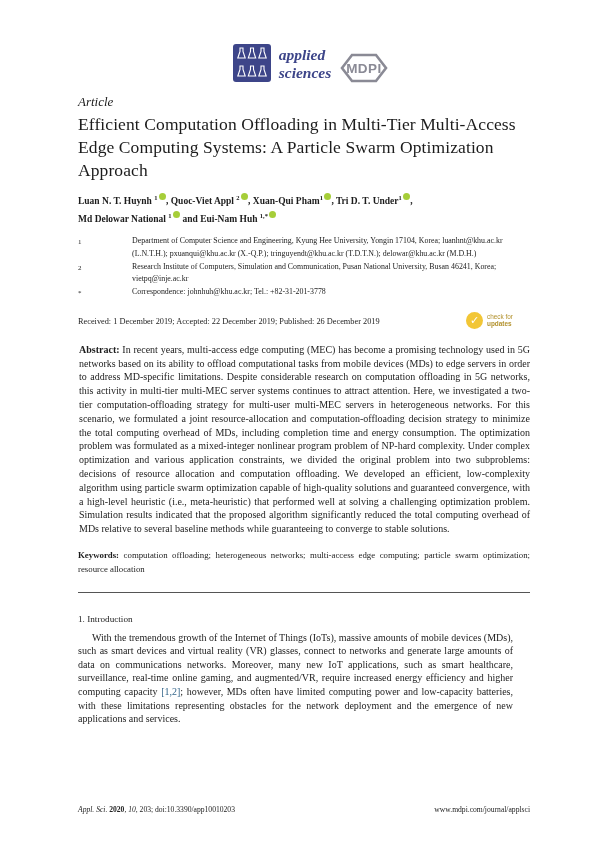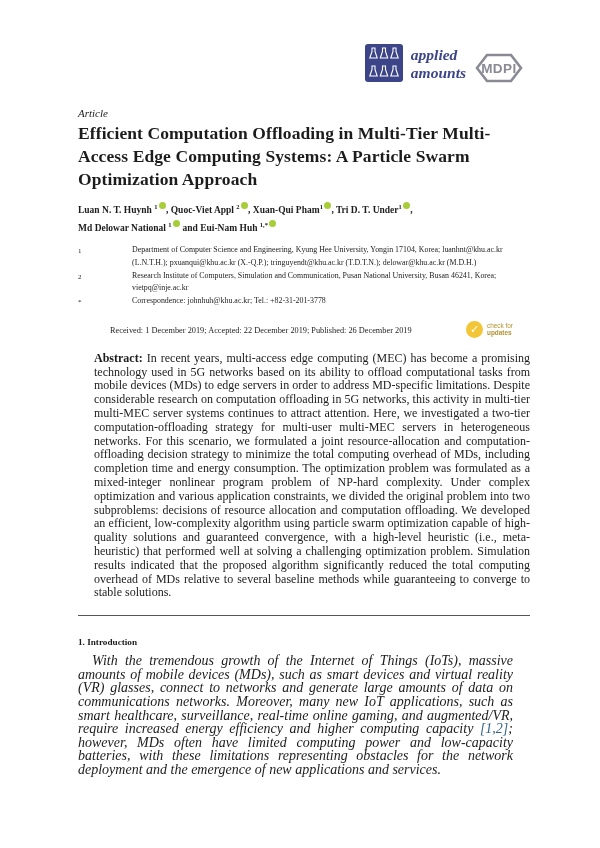--- a/index.html
+++ b/index.html
@@ -1,56 +1,56 @@
 <!DOCTYPE html>
 <html><head>
 <meta charset="utf-8">
 <style>
   html,body{margin:0;padding:0;background:#e9e9e9;}
   .page{width:600px;height:848px;background:#ffffff;position:relative;margin:0 auto;
         font-family:"Liberation Serif","DejaVu Serif",serif;color:#1c1c1c;overflow:hidden;}
   .content{position:absolute;left:78px;top:44px;width:452px;}
 
   
-  .header{display:flex;justify-content:flex-end;align-items:flex-start;height:50px;padding-left:20px;}
+  .header{display:flex;justify-content:center;align-items:flex-start;height:50px;padding-left:20px;}
   .brand{display:flex;align-items:flex-start;}
   .brand-icon{width:38px;height:38px;border-radius:3px;background:#3d4589;display:block;}
   .brand-name{margin-left:8px;font-style:italic;font-weight:bold;color:#3d4589;
               font-size:15.5px;line-height:17.5px;padding-top:2px;}
   .mdpi-logo{display:block;margin-top:6px;}
 
   
-  .article-type{font-style:italic;font-size:11px;margin-top:13px;}
-  .title{font-size:17.5px;font-weight:bold;line-height:23px;margin-top:3px;letter-spacing:.1px;}
+  .article-type{font-style:italic;font-size:13px;}
+  .title{font-size:17.5px;font-weight:normal;line-height:23px;margin-top:3px;letter-spacing:.1px;}
   .authors{margin-top:9px;font-size:9.5px;font-weight:bold;line-height:14.5px;}
   .authors sup{font-size:6.5px;font-weight:bold;}
   .orcid{display:inline-block;width:7px;height:7px;border-radius:50%;background:#a6ce39;
          margin-left:1.5px;vertical-align:super;}
   .affils{margin-top:9px;font-size:7.9px;line-height:12.7px;}
   .affil-row{display:flex;}
   .affil-marker{width:13px;flex:0 0 13px;font-size:7px;padding-top:1px;}
   .affil-text{flex:1;margin-left:41px;}
 
   .dates-row{display:flex;justify-content:space-between;align-items:flex-start;margin-top:12px;}
-  .dates-text{font-size:8.3px;padding-top:5px;margin-left:32px;}
+  .dates-text{font-size:8.3px;padding-top:5px;}
   .update-badge{display:flex;align-items:center;width:64px;flex:0 0 64px;cursor:pointer;}
   .badge-circle{width:17px;height:17px;border-radius:50%;background:#f2c636;color:#ffffff;
                 font-size:11px;font-weight:bold;text-align:center;line-height:17px;
                 flex:0 0 17px;font-family:"DejaVu Sans",sans-serif;}
   .badge-lines{margin-left:4px;font-family:"Liberation Sans","DejaVu Sans",sans-serif;
                font-size:6.4px;line-height:7.2px;color:#b3922e;}
   .badge-lines .b2{font-weight:bold;}
 
-  .abstract{margin:14px 0 0 16px;font-size:12px;line-height:13.8px;text-align:justify;}
+  .abstract{margin:14px 0 0 1px;font-size:10px;line-height:13.8px;text-align:justify;}
   .inline-label{font-weight:bold;}
   .keywords{margin:13px 0 0 0;font-size:8.8px;line-height:13.8px;text-align:justify;}
   .rule{border:0;border-top:1px solid #555;margin:15px 0 0 0;}
 
-  .section-heading{font-size:9.2px;font-weight:bold;margin-top:21px;}
-  .body-para{margin:7px 17px 0 0;font-size:14px;line-height:13.6px;text-align:justify;font-style:italic;}
+  .section-heading{font-size:9.2px;font-weight:normal;margin-top:21px;}
+  .body-para{margin:7px 17px 0 0;font-size:10px;line-height:13.6px;text-align:justify;}
   .indent{text-indent:14px;}
   .cite{color:#33658a;}
 
   .footer{position:absolute;left:78px;right:70px;bottom:34px;display:flex;
           justify-content:space-between;font-size:7.6px;color:#222;}
   .it{font-style:italic;}
   .footer b{font-weight:bold;}
 </style>
 </head>
 <body>
@@ -68,21 +68,21 @@
             <use href="#flask" x="4" y="3"></use>
               <use href="#flask" x="14.5" y="3"></use>
               <use href="#flask" x="25" y="3"></use>
             <use href="#flask" x="4" y="21"></use>
               <use href="#flask" x="14.5" y="21"></use>
               <use href="#flask" x="25" y="21"></use>
           </svg>
         </span>
         <span class="brand-name">
           <span>applied</span><br>
-          <span>amounts</span>
+          <span>sciences</span>
         </span>
       </div>
       <svg class="mdpi-logo" width="64" height="36" viewBox="0 0 64 36">
         <polygon points="11,18 21,5 45,5 55,18 45,31 21,31" fill="none" stroke="#8a8a95" stroke-width="2.6"></polygon>
         <text x="33" y="23" text-anchor="middle" font-family="Liberation Sans, DejaVu Sans, sans-serif" font-size="13.5" font-weight="bold" fill="#8a8a95" letter-spacing="0.5">MDPI</text>
       </svg>
     </div>
 
     <div class="article-type">Article</div>
 
@@ -114,23 +114,28 @@
         <span class="badge-circle">✓</span>
         <span class="badge-lines">
           <span class="b1">check for</span><br>
           <span class="b2">updates</span>
         </span>
       </div>
     </div>
 
     <p class="abstract"><span class="inline-label">Abstract:</span> <span>In recent years, multi-access edge computing (MEC) has become a promising technology used in 5G networks based on its ability to offload computational tasks from mobile devices (MDs) to edge servers in order to address MD-specific limitations. Despite considerable research on computation offloading in 5G networks, this activity in multi-tier multi-MEC server systems continues to attract attention. Here, we investigated a two-tier computation-offloading strategy for multi-user multi-MEC servers in heterogeneous networks. For this scenario, we formulated a joint resource-allocation and computation-offloading decision strategy to minimize the total computing overhead of MDs, including completion time and energy consumption. The optimization problem was formulated as a mixed-integer nonlinear program problem of NP-hard complexity. Under complex optimization and various application constraints, we divided the original problem into two subproblems: decisions of resource allocation and computation offloading. We developed an efficient, low-complexity algorithm using particle swarm optimization capable of high-quality solutions and guaranteed convergence, with a high-level heuristic (i.e., meta-heuristic) that performed well at solving a challenging optimization problem. Simulation results indicated that the proposed algorithm significantly reduced the total computing overhead of MDs relative to several baseline methods while guaranteeing to converge to stable solutions.</span></p>
 
+    <p class="keywords"><span class="inline-label">Keywords:</span> <span>computation offloading; heterogeneous networks; multi-access edge computing; particle swarm optimization; resource allocation</span></p>
 
     <hr class="rule">
 
     <div class="section-heading">1. Introduction</div>
 
     <p class="body-para indent"><span>With the tremendous growth of the Internet of Things (IoTs), massive amounts of mobile devices (MDs), such as smart devices and virtual reality (VR) glasses, connect to networks and generate large amounts of data on communications networks. Moreover, many new IoT applications, such as smart healthcare, surveillance, real-time online gaming, and augmented/VR, require increased energy efficiency and higher computing capacity </span><span class="cite">[1,2]</span><span>; however, MDs often have limited computing power and low-capacity batteries, with these limitations representing obstacles for the network deployment and the emergence of new applications and services.</span></p>
 
 
   </div>
 
+  <div class="footer">
+    <div class="footer-left"><span class="it">Appl. Sci. </span><b>2020</b><span>, </span><span class="it">10</span><span>, 203; doi:10.3390/app10010203</span></div>
+    <div class="footer-right">www.mdpi.com/journal/applsci</div>
+  </div>
 </div>
 
 </body></html>

